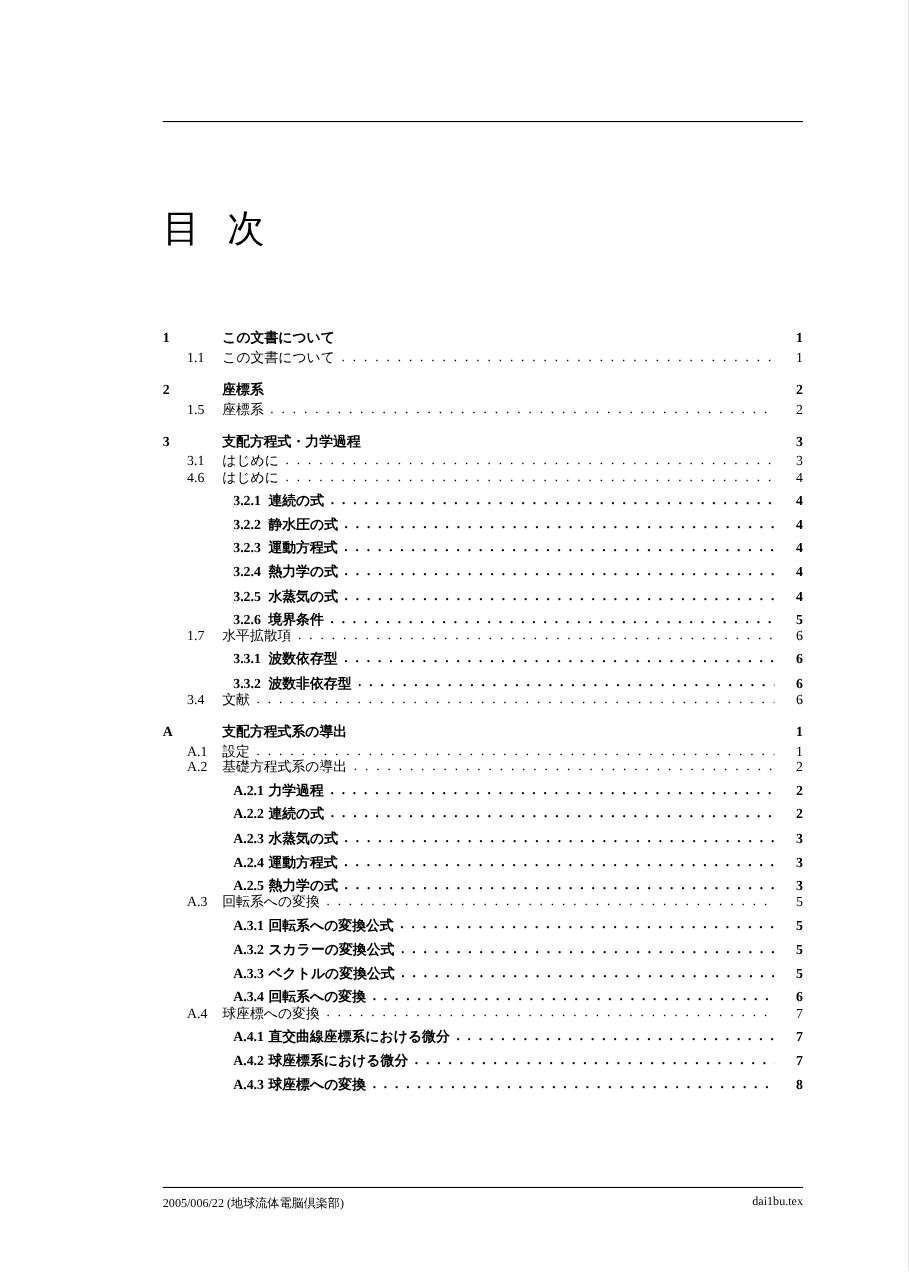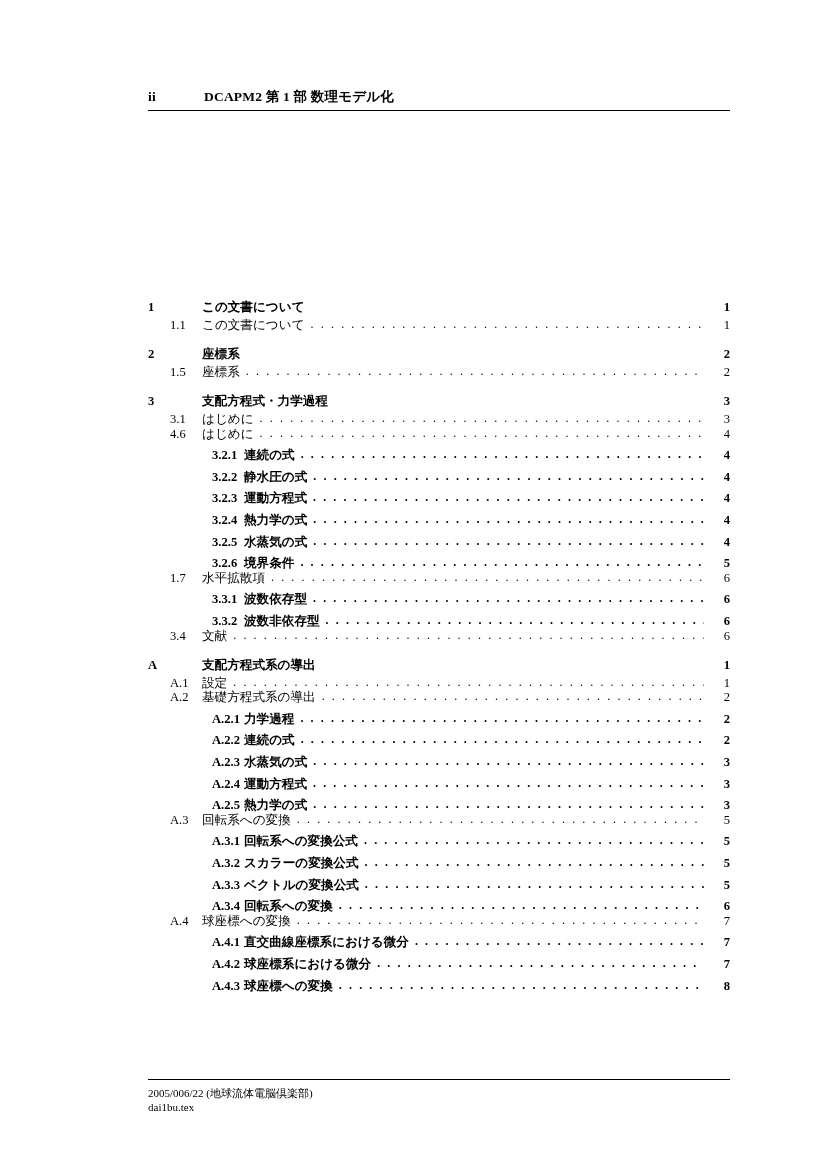--- a/index.html
+++ b/index.html
@@ -131,34 +131,31 @@
     height: 1px;
     background: #000000;
   }
   .footer {
     position: absolute;
     left: 148px;
     top: 1086px;
     width: 582px;
     font-size: 11px;
     display: flex;
-    justify-content: flex-end;
-    flex-direction: column;
+    justify-content: space-between;
   }
 </style>
 </head>
 <body>
 
 <div class="page">
 
-  <div class="runhead">
-    <span class="folio">ii</span><span>DCAPM2 第 1 部 数理モデル化</span>
-  </div>
   <div class="runhead-rule"></div>
 
+  <div class="doc-title">目 次</div>
 
   <div class="toc" id="toc">
       <div class="row lvl0">
         <span class="num">1</span>
         <span class="label">この文書について</span>
         <span class="dots">. . . . . . . . . . . . . . . . . . . . . . . . . . . . . . . . . . . . . . . . . . . . . . . . . . . . . . . . . . . . . . . . . . . . . . . . . . . . . . . . . . . . . . . .</span>
         <span class="pg">1</span>
       </div>
       <div class="row lvl1">
         <span class="num">1.1</span>

